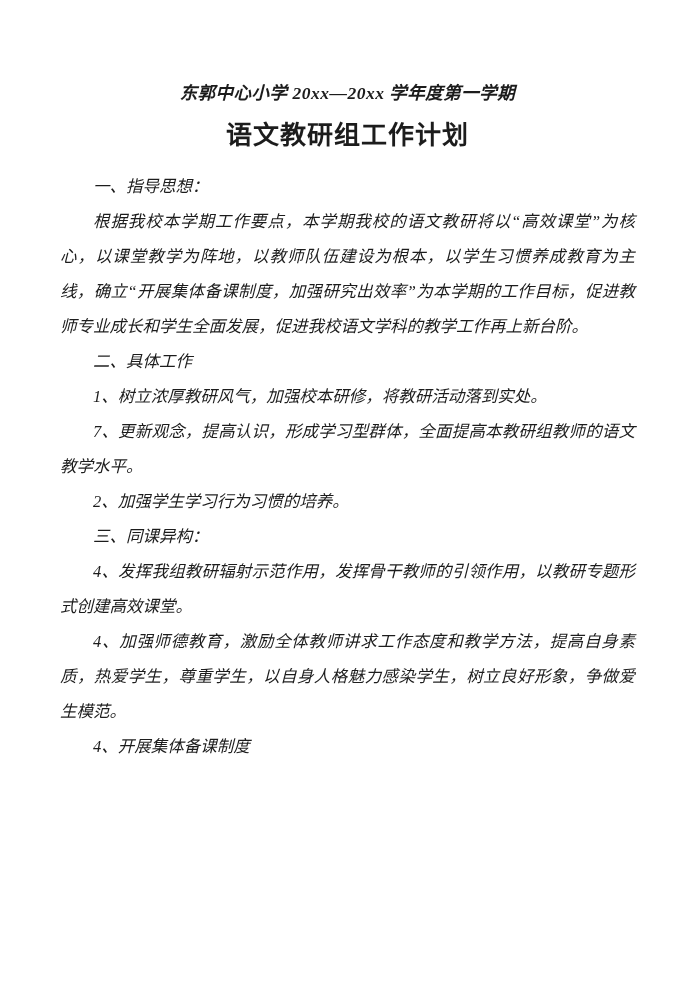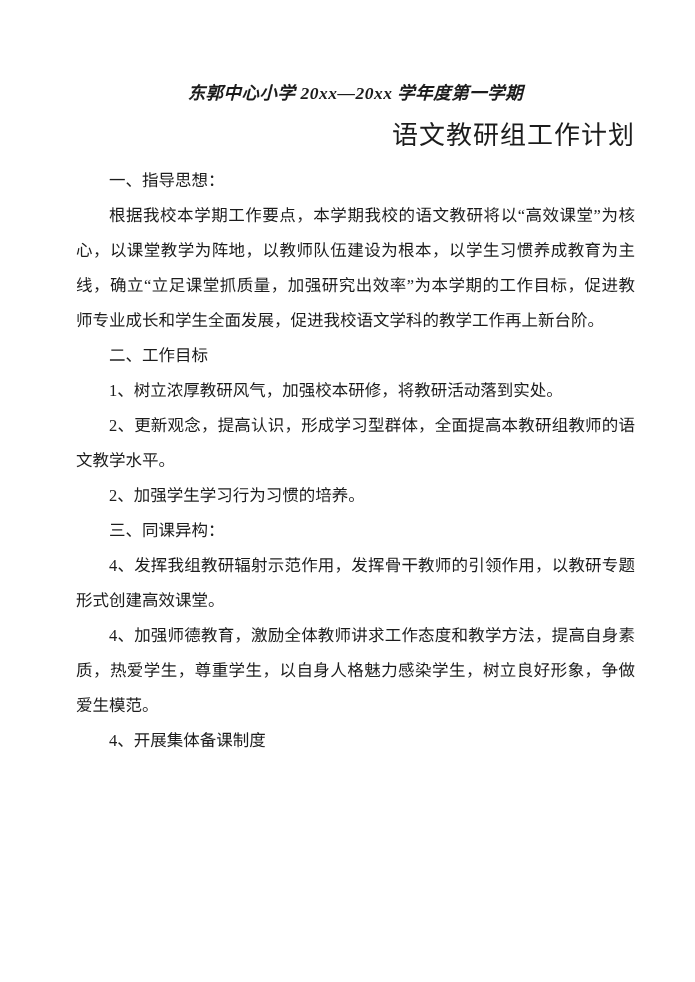--- a/index.html
+++ b/index.html
@@ -11,43 +11,44 @@
     width: 695px;
     height: 982px;
     overflow: hidden;
     font-family: "Liberation Serif", "DejaVu Serif", serif;
     color: #1c1c1c;
   }
   .page {
     box-sizing: border-box;
     width: 695px;
     height: 938px;
-    padding: 81px 60px 0 76px;
+    padding: 81px 60px 0 60px;
     background: #ffffff;
     overflow: hidden;
   }
   .doc-title {
     text-align: center;
     font-size: 17.5px;
     line-height: 24px;
     font-weight: bold;
     font-style: italic;
     letter-spacing: 0.5px;
     white-space: nowrap;
   }
   .doc-subtitle {
-    text-align: right;
+    text-align: center;
     font-size: 26px;
     line-height: 36px;
-    font-weight: normal;
+    font-weight: bold;
     letter-spacing: 1px;
     margin-top: 13px;
   }
   .doc-body {
-    margin-top: 9px;
+    margin-top: 15px;
+    font-style: italic;
   }
   .doc-body p {
     margin: 0;
     font-size: 16.5px;
     line-height: 35px;
     text-align: justify;
     text-indent: 2em;
     word-break: break-all;
   }
 </style>
@@ -57,27 +58,27 @@
 <div class="page">
 
   <div class="doc-title">东郭中心小学 20xx—20xx 学年度第一学期</div>
 
   <div class="doc-subtitle">语文教研组工作计划</div>
 
   <div class="doc-body">
 
     <section>
       <p>一、指导思想：</p>
-      <p>根据我校本学期工作要点，本学期我校的语文教研将以“高效课堂”为核心，以课堂教学为阵地，以教师队伍建设为根本，以学生习惯养成教育为主线，确立“立足课堂抓质量，加强研究出效率”为本学期的工作目标，促进教师专业成长和学生全面发展，促进我校语文学科的教学工作再上新台阶。</p>
+      <p>根据我校本学期工作要点，本学期我校的语文教研将以“高效课堂”为核心，以课堂教学为阵地，以教师队伍建设为根本，以学生习惯养成教育为主线，确立“开展集体备课制度，加强研究出效率”为本学期的工作目标，促进教师专业成长和学生全面发展，促进我校语文学科的教学工作再上新台阶。</p>
     </section>
 
     <section>
-      <p>二、工作目标</p>
+      <p>二、具体工作</p>
       <p>1、树立浓厚教研风气，加强校本研修，将教研活动落到实处。</p>
-      <p>2、更新观念，提高认识，形成学习型群体，全面提高本教研组教师的语文教学水平。</p>
+      <p>7、更新观念，提高认识，形成学习型群体，全面提高本教研组教师的语文教学水平。</p>
       <p>2、加强学生学习行为习惯的培养。</p>
     </section>
 
     <section>
       <p>三、同课异构：</p>
       <p>4、发挥我组教研辐射示范作用，发挥骨干教师的引领作用，以教研专题形式创建高效课堂。</p>
       <p>4、加强师德教育，激励全体教师讲求工作态度和教学方法，提高自身素质，热爱学生，尊重学生，以自身人格魅力感染学生，树立良好形象，争做爱生模范。</p>
       <p>4、开展集体备课制度</p>
     </section>
 

